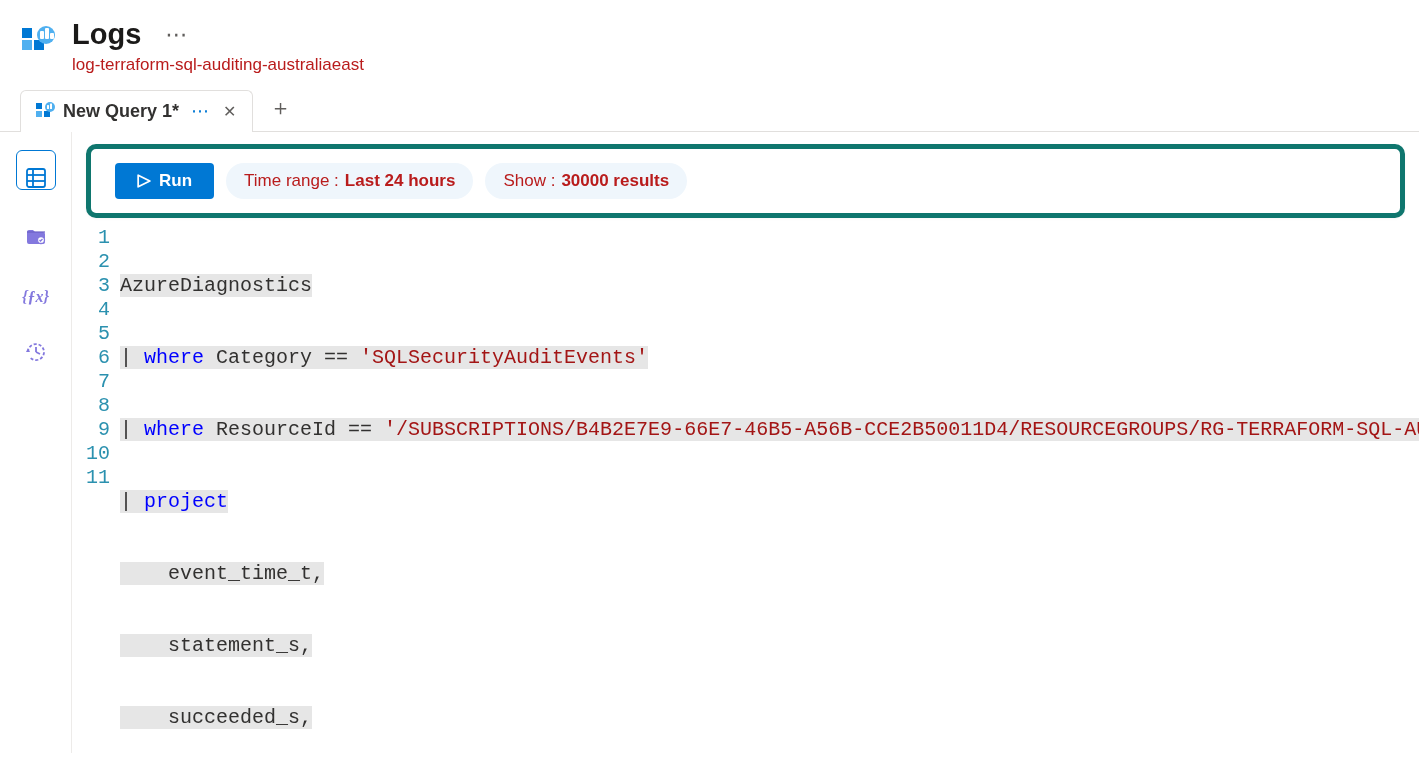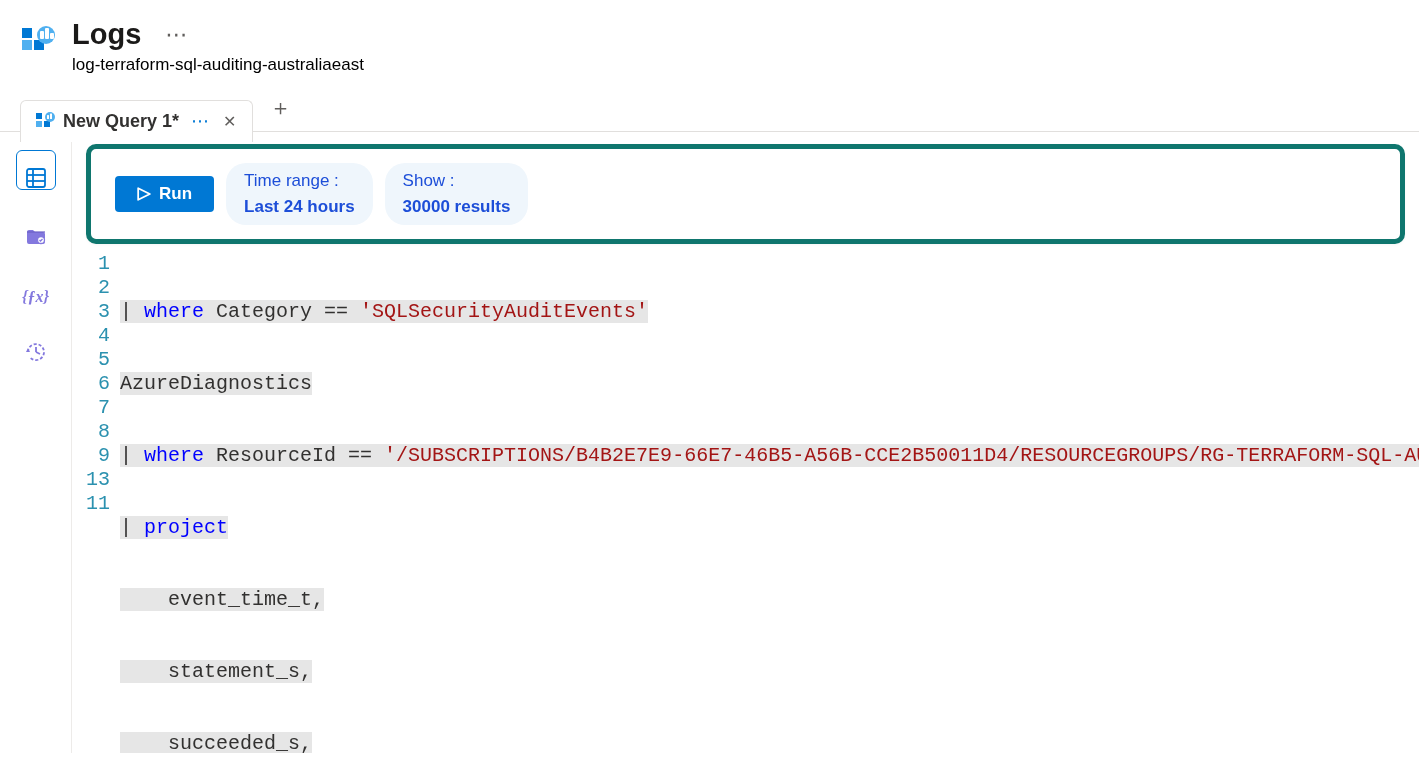--- a/index.html
+++ b/index.html
@@ -6,46 +6,46 @@
   body { font-family: "Segoe UI", -apple-system, sans-serif; background: #fff; color: #323130; overflow: hidden; width: 1419px; height: 781px; }
 
   
   .header { display: flex; align-items: flex-start; padding: 18px 20px 10px 20px; }
   .header-icon { width: 36px; height: 36px; margin-right: 16px; margin-top: 8px; flex-shrink: 0; position: relative; }
   .azure-icon { display: block; }
   .header-text { display: flex; flex-direction: column; }
   .header-title-row { display: flex; align-items: center; gap: 24px; }
   .header-title { font-size: 29px; font-weight: 600; color: #1b1a19; }
   .header-dots { font-size: 22px; color: #605e5c; cursor: pointer; line-height: 0.5; letter-spacing: 2px; }
-  .header-subtitle { font-size: 17px; color: #000000; margin-top: 4px; }
+  .header-subtitle { font-size: 17px; color: #b91c1c; margin-top: 4px; }
 
   
   .tabrow { display: flex; align-items: flex-end; padding: 0 20px; border-bottom: 1px solid #e1dfdd; }
-  .tab { display: flex; align-items: center; gap: 8px; padding: 10px 16px 10px 14px; border: 1px solid #e1dfdd; border-bottom: none; border-top-left-radius: 6px; border-top-right-radius: 6px; background: #fff; position: relative; top: 11px; }
+  .tab { display: flex; align-items: center; gap: 8px; padding: 10px 16px 10px 14px; border: 1px solid #e1dfdd; border-bottom: none; border-top-left-radius: 6px; border-top-right-radius: 6px; background: #fff; position: relative; top: 1px; }
   .tab-icon { width: 20px; height: 20px; }
   .tab-label { font-weight: 700; font-size: 18px; color: #323130; }
   .tab-dots { color: #0078d4; font-size: 18px; letter-spacing: 2px; cursor: pointer; margin-left: 4px; line-height: 0.5; }
   .tab-close { font-size: 16px; color: #605e5c; cursor: pointer; margin-left: 4px; }
   .tab-add { font-size: 22px; color: #605e5c; padding: 8px 16px; cursor: pointer; }
 
   
   .main { display: flex; height: calc(781px - 160px); }
   .left-rail { width: 72px; display: flex; flex-direction: column; align-items: center; padding-top: 18px; gap: 18px; border-right: 1px solid #edebe9; flex-shrink: 0; }
   .rail-btn { width: 40px; height: 40px; border: 1px solid #c7e0f4; border-radius: 6px; display: flex; align-items: flex-end; justify-content: center; cursor: pointer; background: #fff; }
   .rail-btn.active { border-color: #0078d4; }
   .rail-btn.plain { border: none; }
   .rail-fx { font-style: italic; color: #8378de; font-weight: 600; font-size: 16px; font-family: serif; }
 
   .content { flex: 1; display: flex; flex-direction: column; overflow: hidden; }
 
   
   .toolbar { display: flex; align-items: center; gap: 12px; padding: 14px 24px; border: 5px solid #0f766e; border-radius: 10px; margin: 12px 14px 0 14px; box-shadow: 0 1px 3px rgba(0,0,0,0.04); }
   .run-btn { background: #0078d4; color: #fff; border: none; border-radius: 4px; padding: 8px 22px; font-size: 17px; font-weight: 600; display: inline-flex; align-items: center; gap: 8px; cursor: pointer; }
   .run-btn svg { width: 14px; height: 14px; }
-  .pill { background: #eff6fc; border-radius: 20px; padding: 8px 18px; font-size: 17px; color: #1d4ed8; cursor: pointer; display: inline-flex; gap: 6px; align-items: baseline; flex-direction: column; }
+  .pill { background: #eff6fc; border-radius: 20px; padding: 8px 18px; font-size: 17px; color: #b91c1c; cursor: pointer; display: inline-flex; gap: 6px; align-items: baseline; }
   .pill .lbl { font-weight: 400; }
   .pill .val { font-weight: 700; }
 
   
   .editor { display: flex; font-family: Consolas, "Courier New", monospace; font-size: 20px; line-height: 24px; padding: 8px 0; overflow: hidden; flex-shrink: 0; }
   .gutter { width: 48px; text-align: right; color: #2b91af; padding-right: 10px; user-select: none; }
   .gutter .ln { height: 24px; }
   .code { flex: 1; white-space: pre; overflow: hidden; }
   .code .line { height: 24px; }
   .tok-kw { color: #0000ff; }
@@ -155,26 +155,26 @@
       <div class="gutter">
         <div class="ln">1</div>
         <div class="ln">2</div>
         <div class="ln">3</div>
         <div class="ln">4</div>
         <div class="ln">5</div>
         <div class="ln">6</div>
         <div class="ln">7</div>
         <div class="ln">8</div>
         <div class="ln">9</div>
-        <div class="ln">13</div>
+        <div class="ln">10</div>
         <div class="ln">11</div>
       </div>
       <div class="code">
+        <div class="line"><span class="sel tok-plain">AzureDiagnostics</span></div>
         <div class="line"><span class="sel"><span class="tok-plain">| </span><span class="tok-kw">where</span><span class="tok-plain"> Category </span><span class="tok-op">== </span><span class="tok-str">'SQLSecurityAuditEvents'</span></span></div>
-        <div class="line"><span class="sel tok-plain">AzureDiagnostics</span></div>
         <div class="line"><span class="sel"><span class="tok-plain">| </span><span class="tok-kw">where</span><span class="tok-plain"> ResourceId </span><span class="tok-op">== </span><span class="tok-str">'/SUBSCRIPTIONS/B4B2E7E9-66E7-46B5-A56B-CCE2B50011D4/RESOURCEGROUPS/RG-TERRAFORM-SQL-AU</span></span></div>
         <div class="line"><span class="sel"><span class="tok-plain">| </span><span class="tok-kw">project</span></span></div>
         <div class="line"><span class="sel tok-plain">    event_time_t,</span></div>
         <div class="line"><span class="sel tok-plain">    statement_s,</span></div>
         <div class="line"><span class="sel tok-plain">    succeeded_s,</span></div>
         
         
         
         
       </div>

